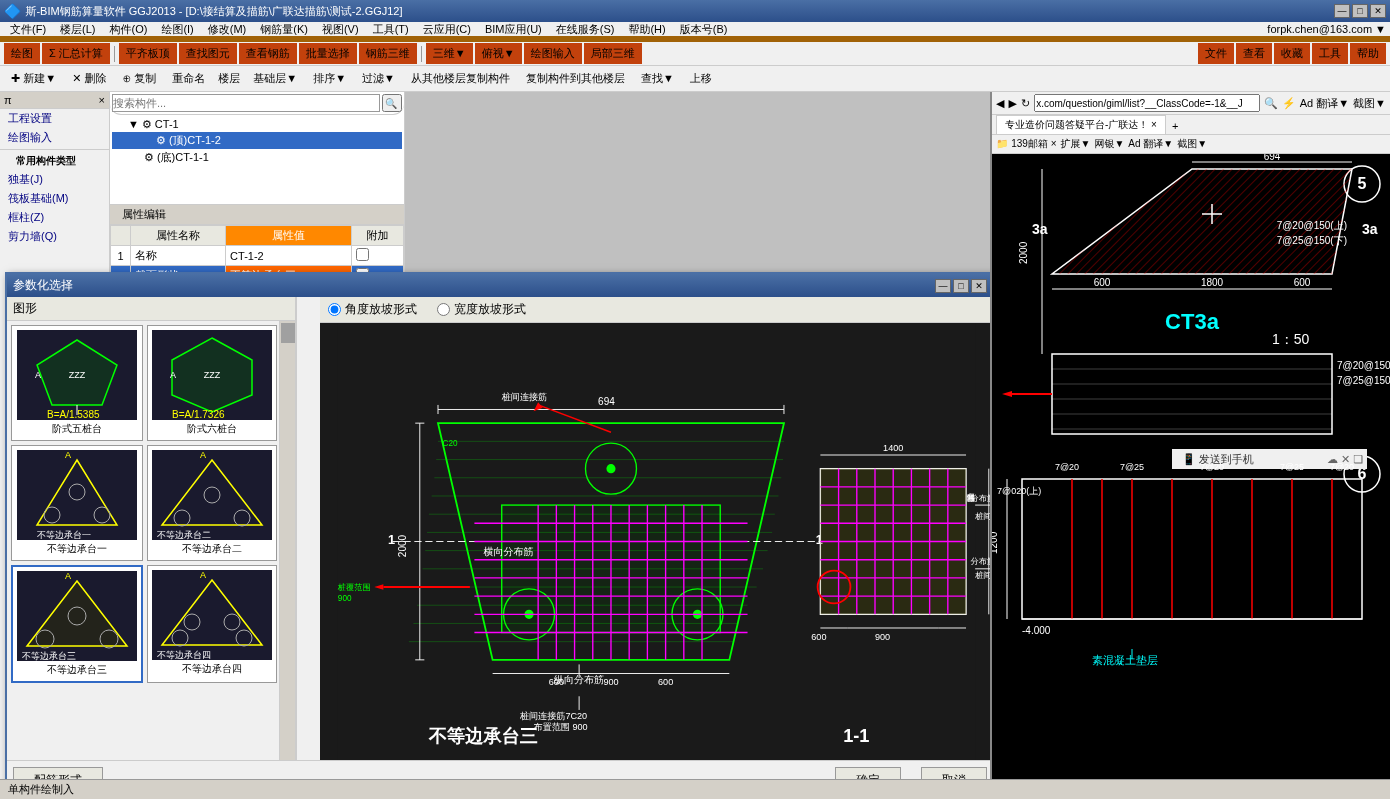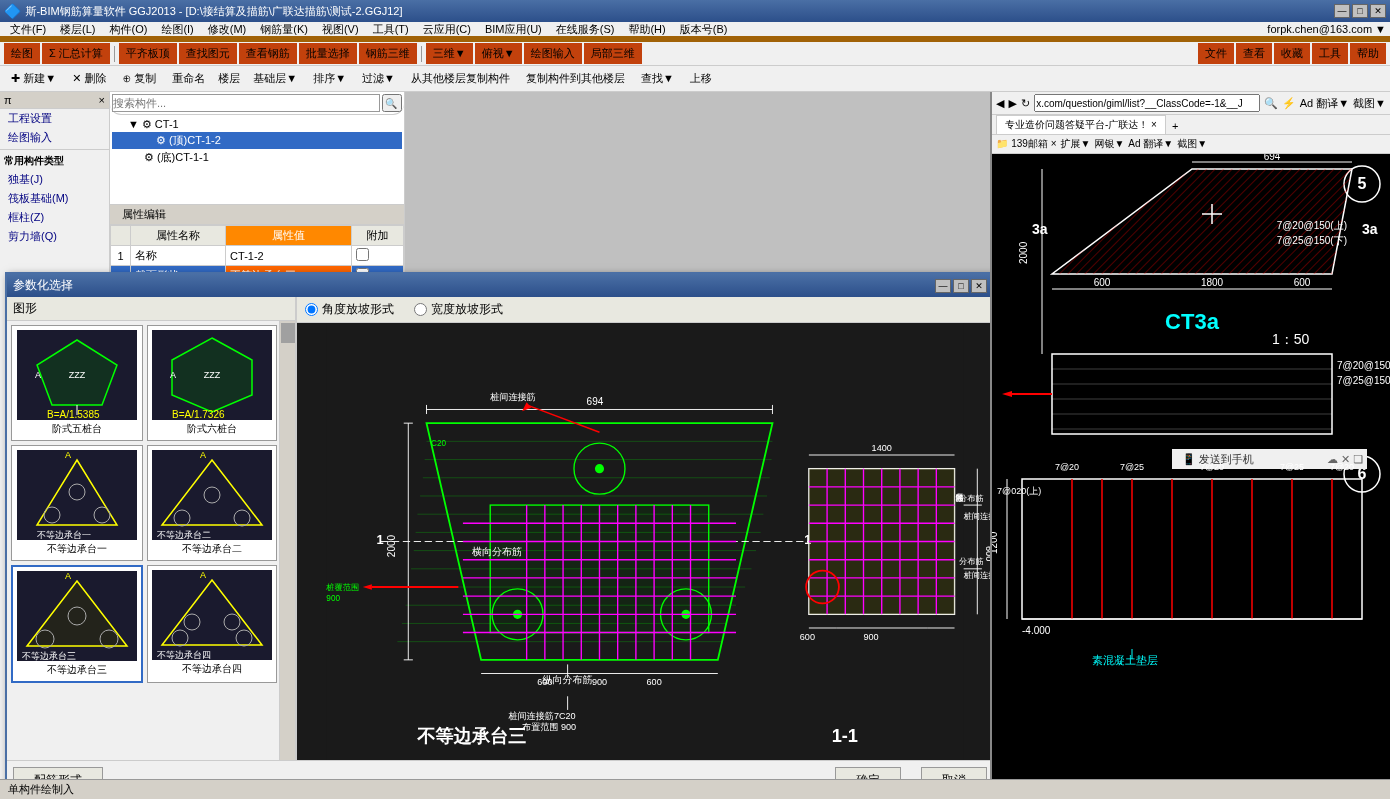--- a/index.html
+++ b/index.html
@@ -96,21 +96,21 @@
       padding: 2px 4px;
       border-bottom: 1px solid #ccc;
       display: flex;
       justify-content: space-between;
     }
     .left-panel-item {
       padding: 2px 8px;
       cursor: pointer;
       color: #000080;
     }
-    .left-panel-section { padding: 2px 4px; font-weight: bold; font-size: 10px; }
+    .left-panel-section { padding: 2px 4px; font-weight: bold; font-size: 10px; margin-left: 12px; }
 
     
     .center-panel {
       width: 295px;
       background: white;
       border-right: 1px solid #ccc;
       display: flex;
       flex-direction: column;
     }
     .component-search {
@@ -192,20 +192,21 @@
       font-size: 9px;
       display: flex; align-items: center; justify-content: center;
       cursor: pointer;
       color: black;
     }
 
     .modal-body {
       display: flex;
       flex: 1;
       overflow: hidden;
+      gap: 23px;
     }
 
     
     .shape-gallery {
       width: 290px;
       border-right: 2px solid #ccc;
       display: flex;
       flex-direction: column;
     }
     .gallery-header {

